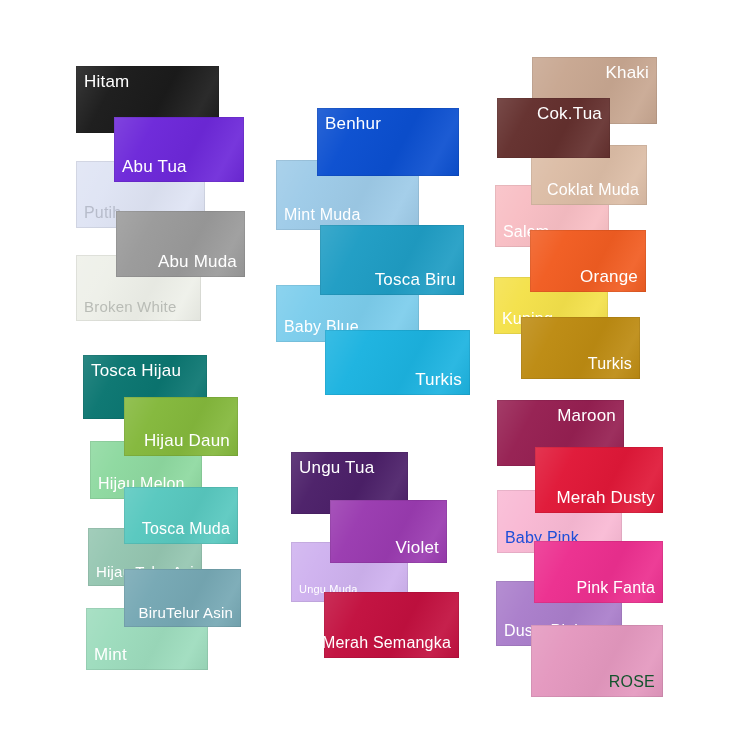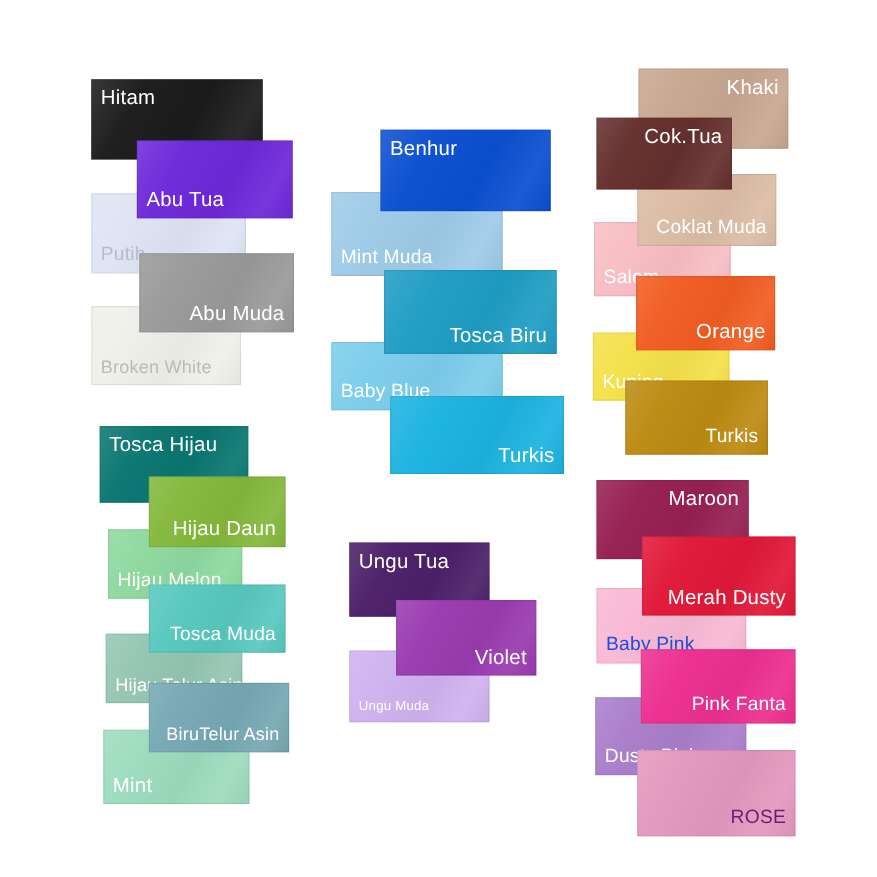--- a/index.html
+++ b/index.html
@@ -195,20 +195,25 @@
       <div class="swatch" style="left: 330px; top: 500px; width: 117px; height: 63px; background: rgb(154, 59, 176); z-index: 6;">
         <div class="sheen"></div>
         <div class="edge"></div>
         <span class="swatch-label lbl-br" style="color: rgb(255, 255, 255); font-size: 17px;">Violet</span>
       </div>
       <div class="swatch" style="left: 291px; top: 542px; width: 117px; height: 60px; background: rgb(207, 178, 239); z-index: 3;">
         <div class="sheen"></div>
         <div class="edge"></div>
         <span class="swatch-label lbl-bl" style="color: rgb(255, 255, 255); font-size: 11px;">Ungu Muda</span>
       </div>
+      <div class="swatch" style="left: 324px; top: 592px; width: 135px; height: 66px; background: rgb(194, 16, 63); z-index: 4;">
+        <div class="sheen"></div>
+        <div class="edge"></div>
+        <span class="swatch-label lbl-br" style="color: rgb(255, 255, 255); font-size: 16px;">Merah Semangka</span>
+      </div>
     </div>
     <div style="position: absolute; inset: 0px;">
       <div class="swatch" style="left: 497px; top: 400px; width: 127px; height: 66px; background: rgb(150, 32, 82); z-index: 5;">
         <div class="sheen"></div>
         <div class="edge"></div>
         <span class="swatch-label lbl-tr" style="color: rgb(255, 255, 255); font-size: 17px;">Maroon</span>
       </div>
       <div class="swatch" style="left: 535px; top: 447px; width: 128px; height: 66px; background: rgb(224, 24, 56); z-index: 6;">
         <div class="sheen"></div>
         <div class="edge"></div>
@@ -225,16 +230,16 @@
         <span class="swatch-label lbl-br" style="color: rgb(255, 255, 255); font-size: 16px;">Pink Fanta</span>
       </div>
       <div class="swatch" style="left: 496px; top: 581px; width: 126px; height: 65px; background: rgb(170, 126, 203); z-index: 2;">
         <div class="sheen"></div>
         <div class="edge"></div>
         <span class="swatch-label lbl-bl" style="color: rgb(255, 255, 255); font-size: 16px;">Dusty Pink</span>
       </div>
       <div class="swatch" style="left: 531px; top: 625px; width: 132px; height: 72px; background: rgb(228, 152, 191); z-index: 5;">
         <div class="sheen"></div>
         <div class="edge"></div>
-        <span class="swatch-label lbl-br" style="color: #701a75; font-size: 16px;">ROSE</span>
+        <span class="swatch-label lbl-br" style="color: #14532d; font-size: 16px;">ROSE</span>
       </div>
     </div>
   </div>
 
 </body></html>

